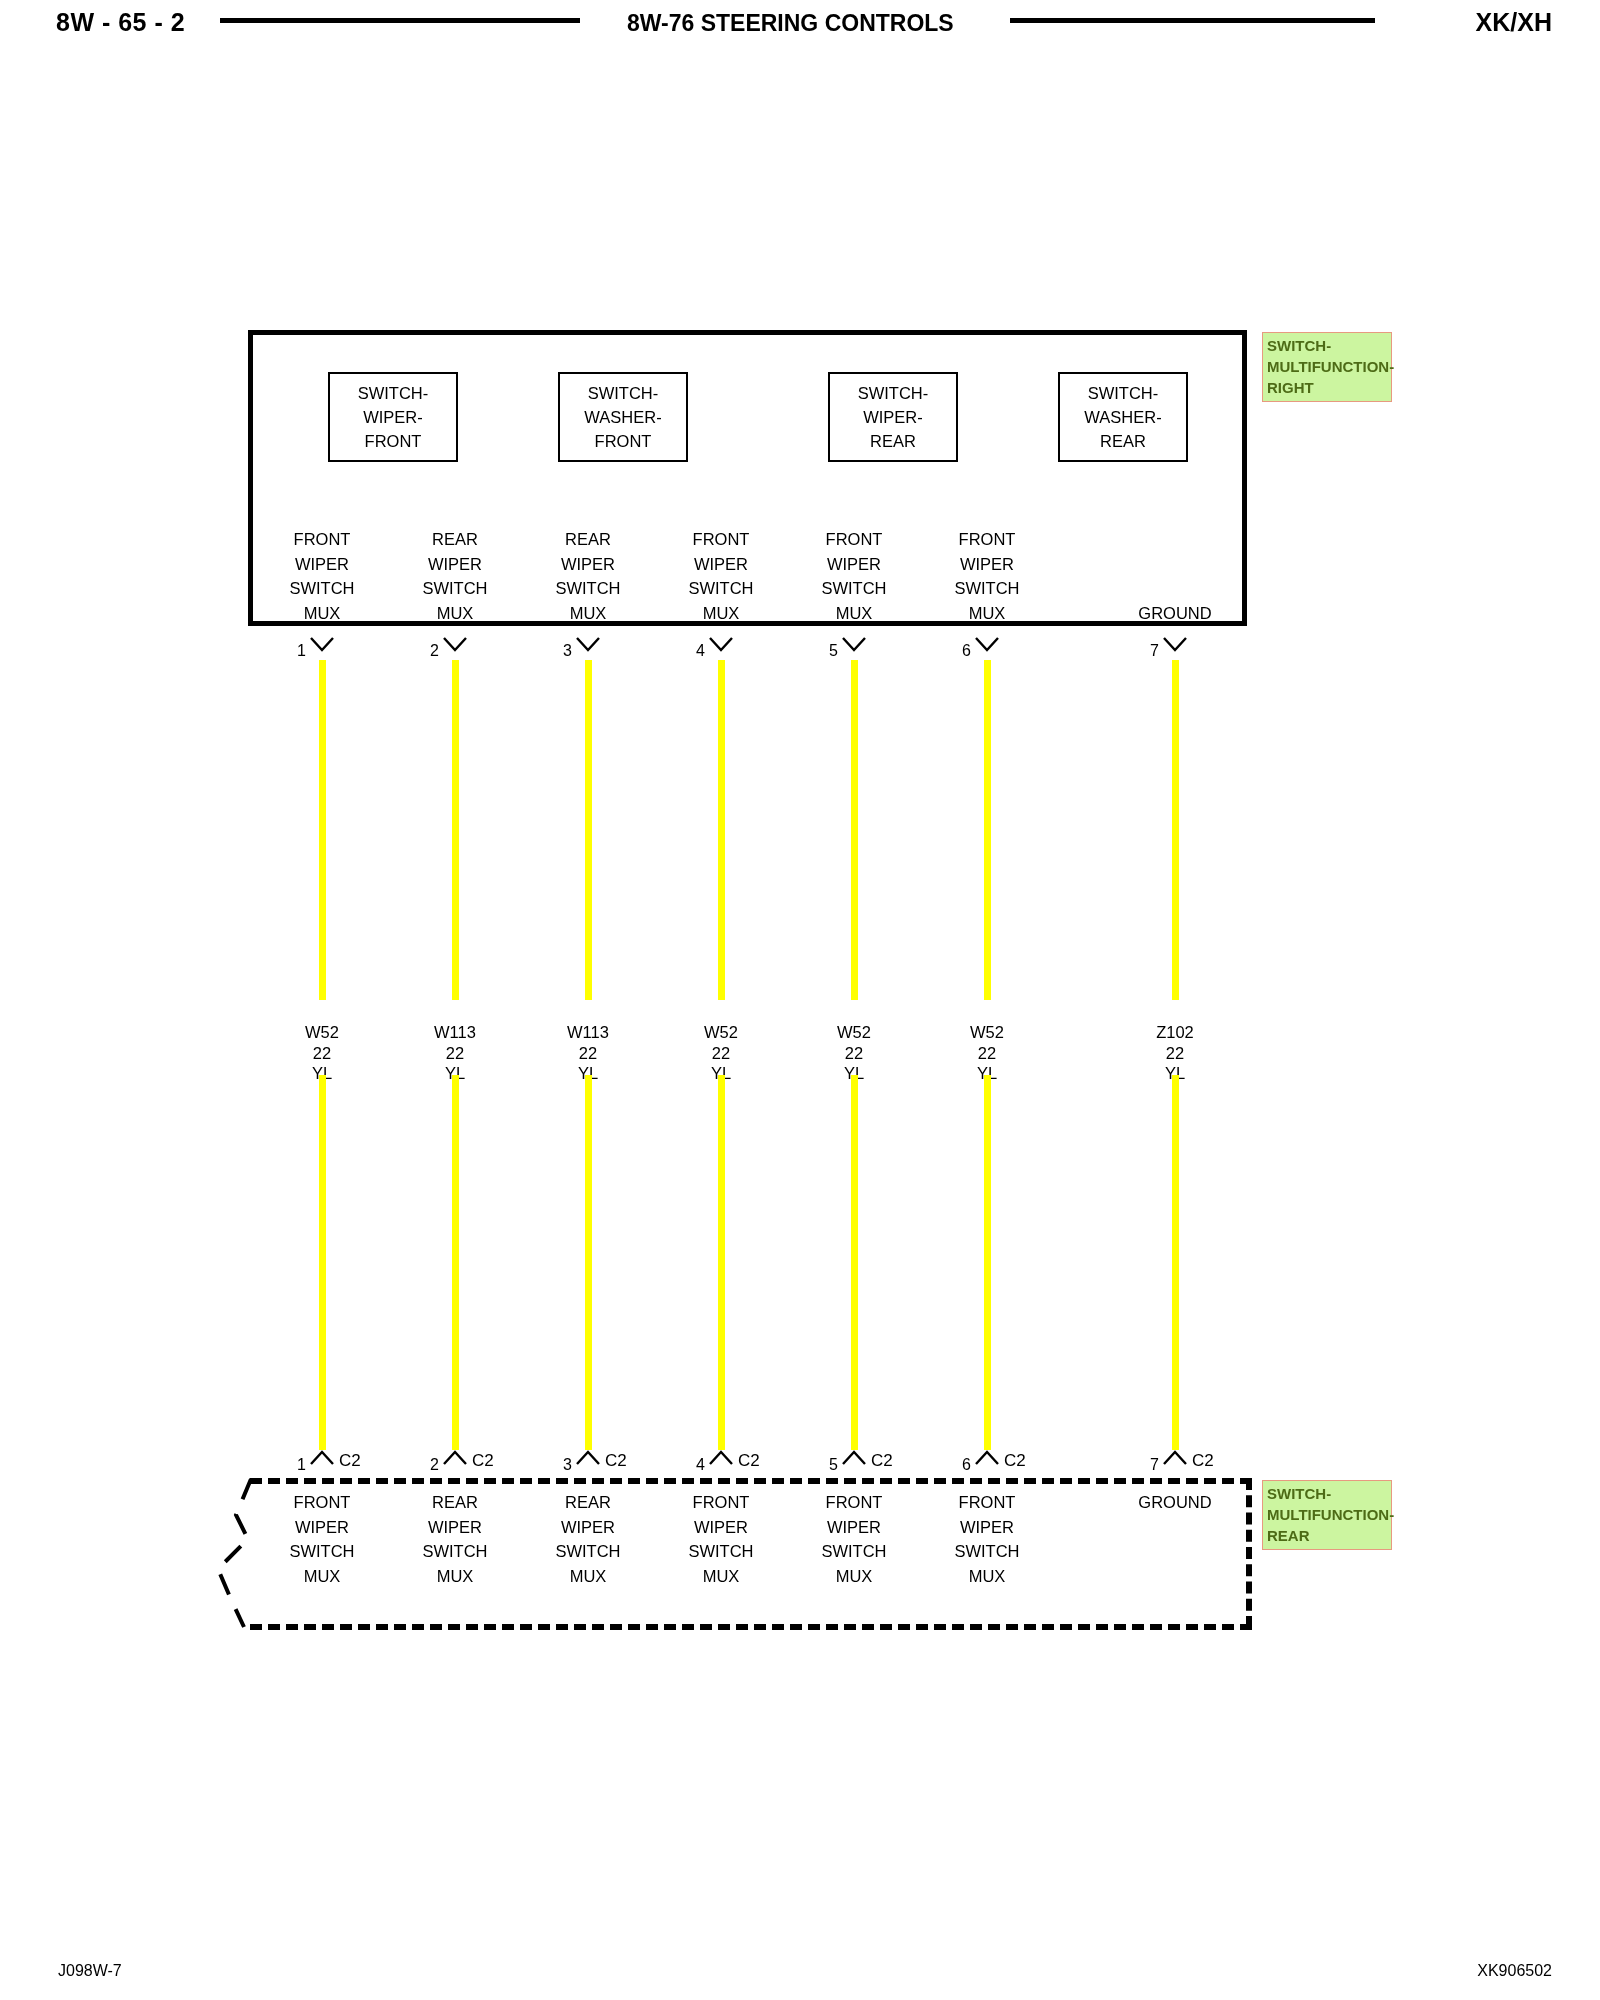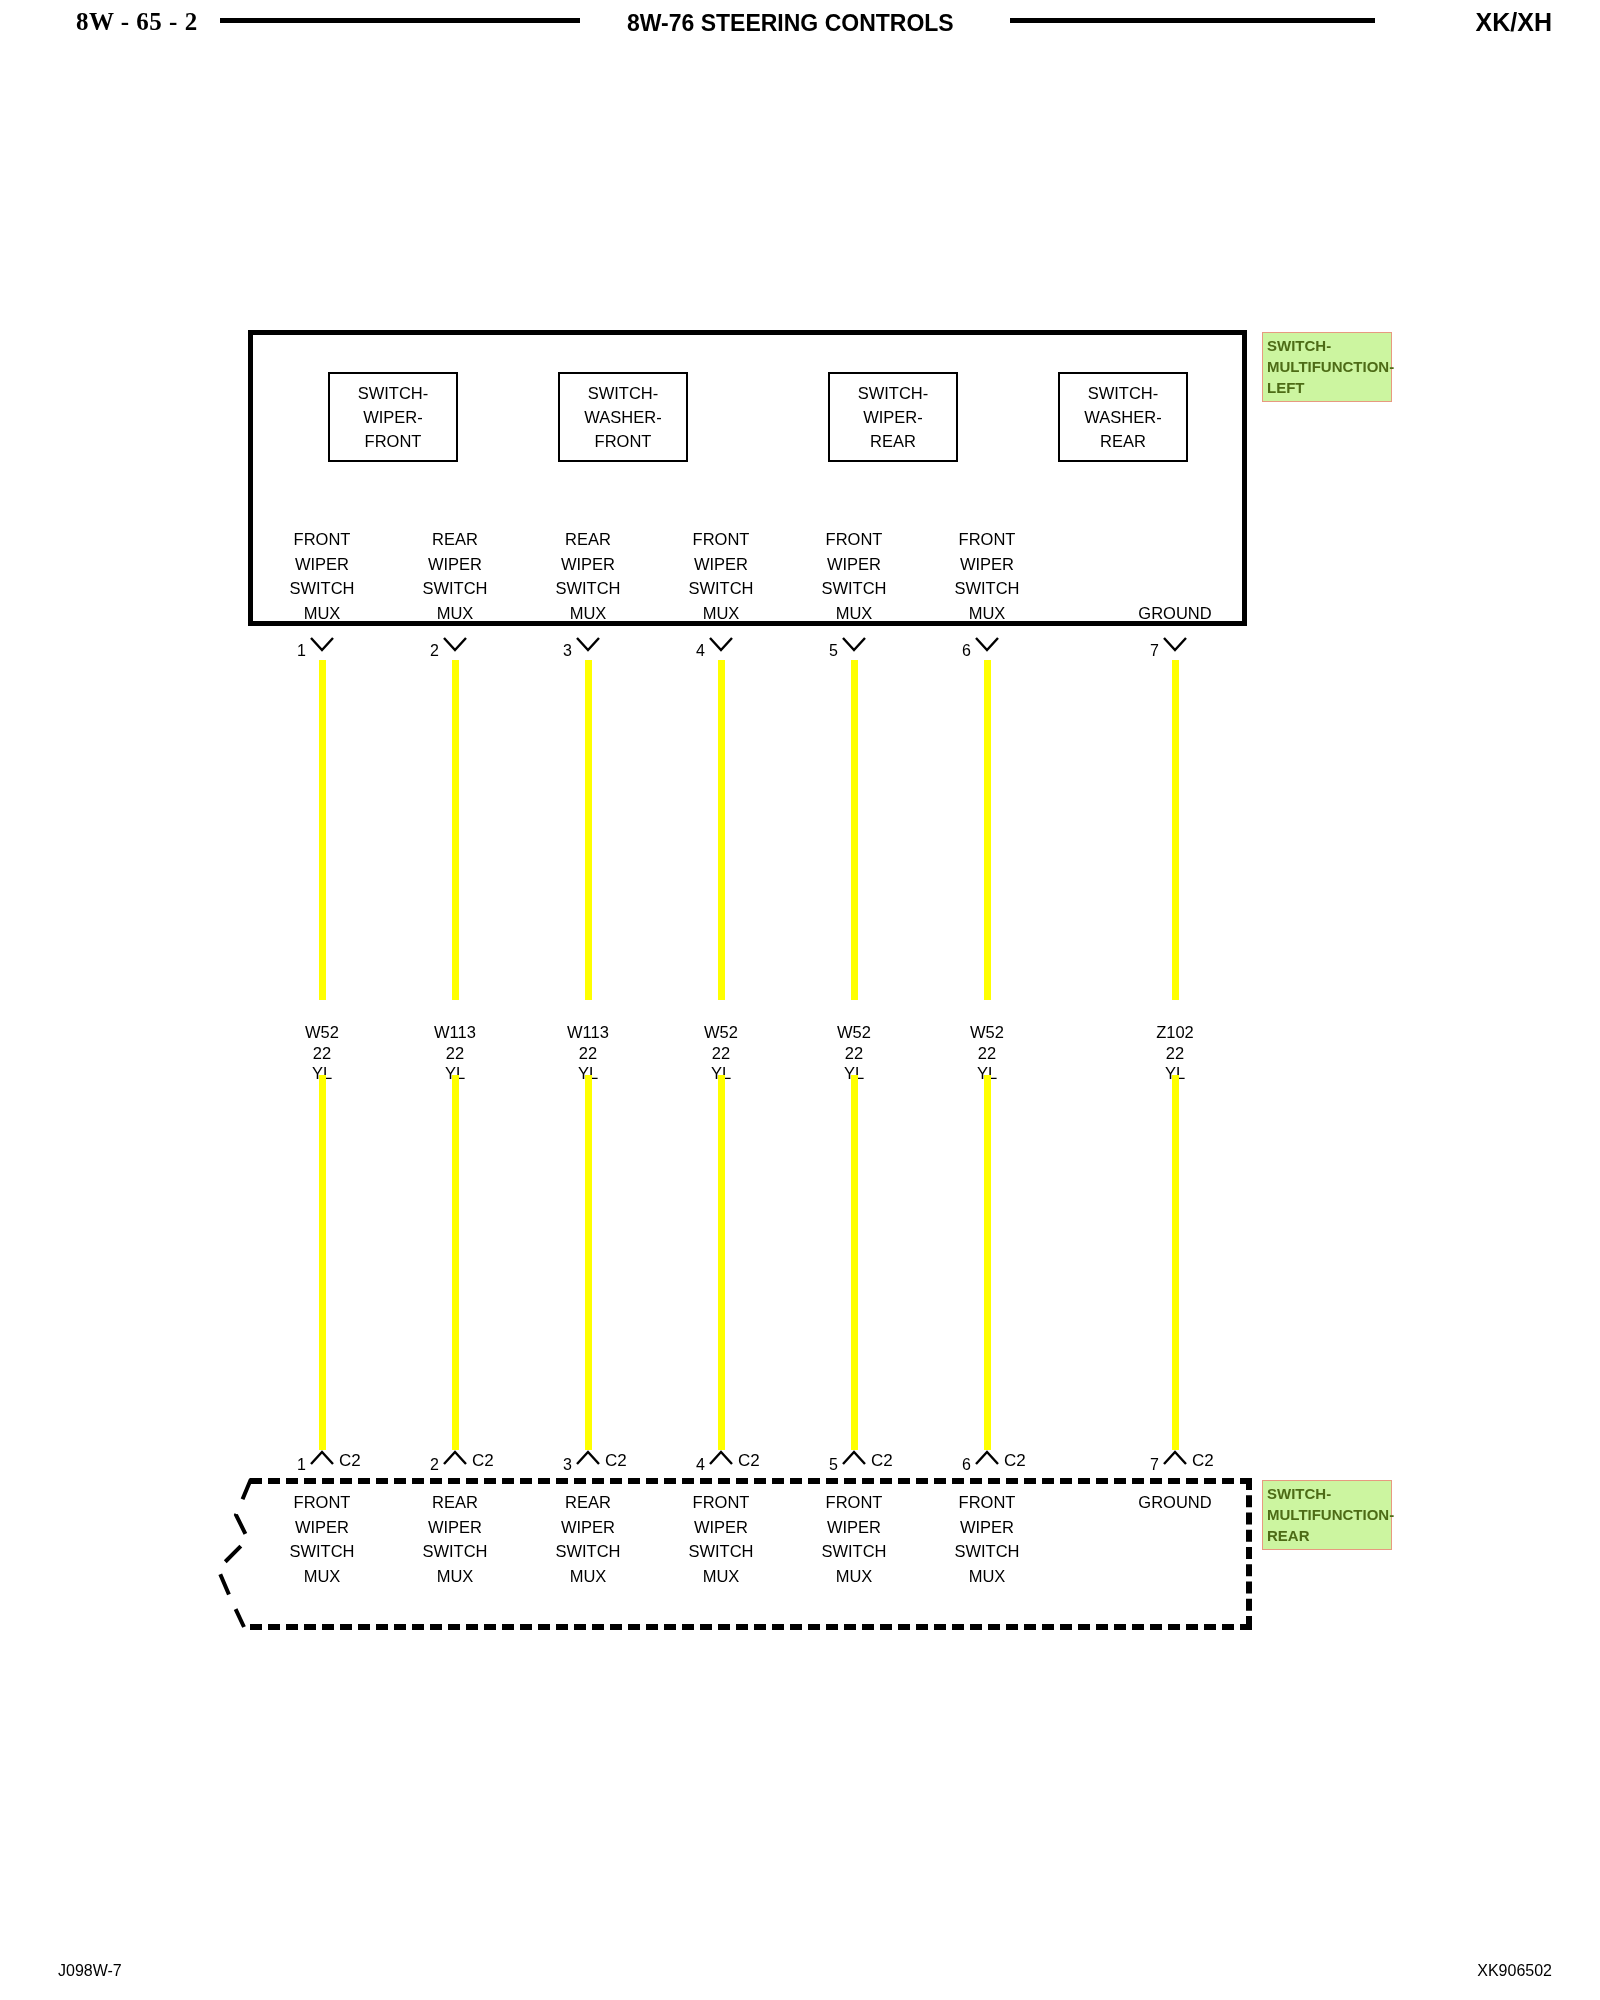--- a/index.html
+++ b/index.html
@@ -12,21 +12,21 @@
   #page { position: relative; width: 1600px; height: 2000px; }
 
   
   .hdr-left, .hdr-right, .hdr-title {
     position: absolute;
     font-weight: bold;
     font-size: 25px;
     color: #000;
     white-space: nowrap;
   }
-  .hdr-left  { left: 76px;  top: 8px; letter-spacing: 0.5px; font-family: Liberation Serif, serif; }
+  .hdr-left  { left: 56px;  top: 8px; letter-spacing: 0.5px; }
   .hdr-title { left: 627px; top: 10px; font-size: 23px; }
   .hdr-right { right: 48px; top: 8px; }
   .hdr-rule {
     position: absolute;
     height: 5px;
     background: #000;
   }
   .hdr-rule.r1 { left: 220px; top: 18px; width: 360px; }
   .hdr-rule.r2 { left: 1010px; top: 18px; width: 365px; }
 
@@ -367,21 +367,21 @@
       </svg>
       <div class="c2tag" style="left:1192px; top:1451px;">C2</div>
       <div class="pin-labels" style="left:1110px; top:1490px;">
         <div>GROUND</div>
       </div>
     </div>
 
   <div class="callout" id="callout-right" style="left:1262px; top:332px; width:130px;">
       <div>SWITCH-</div>
       <div>MULTIFUNCTION-</div>
-      <div>LEFT</div>
+      <div>RIGHT</div>
     </div>
 
   <div id="bottom-module">
 
     <div class="dash-h" style="left:8px; top:0; width:1002px;"></div>
 
     <div class="dash-h" style="left:8px; top:146px; width:1002px;"></div>
 
     <div class="dash-v" style="left:1004px; top:0; height:150px;"></div>
 

